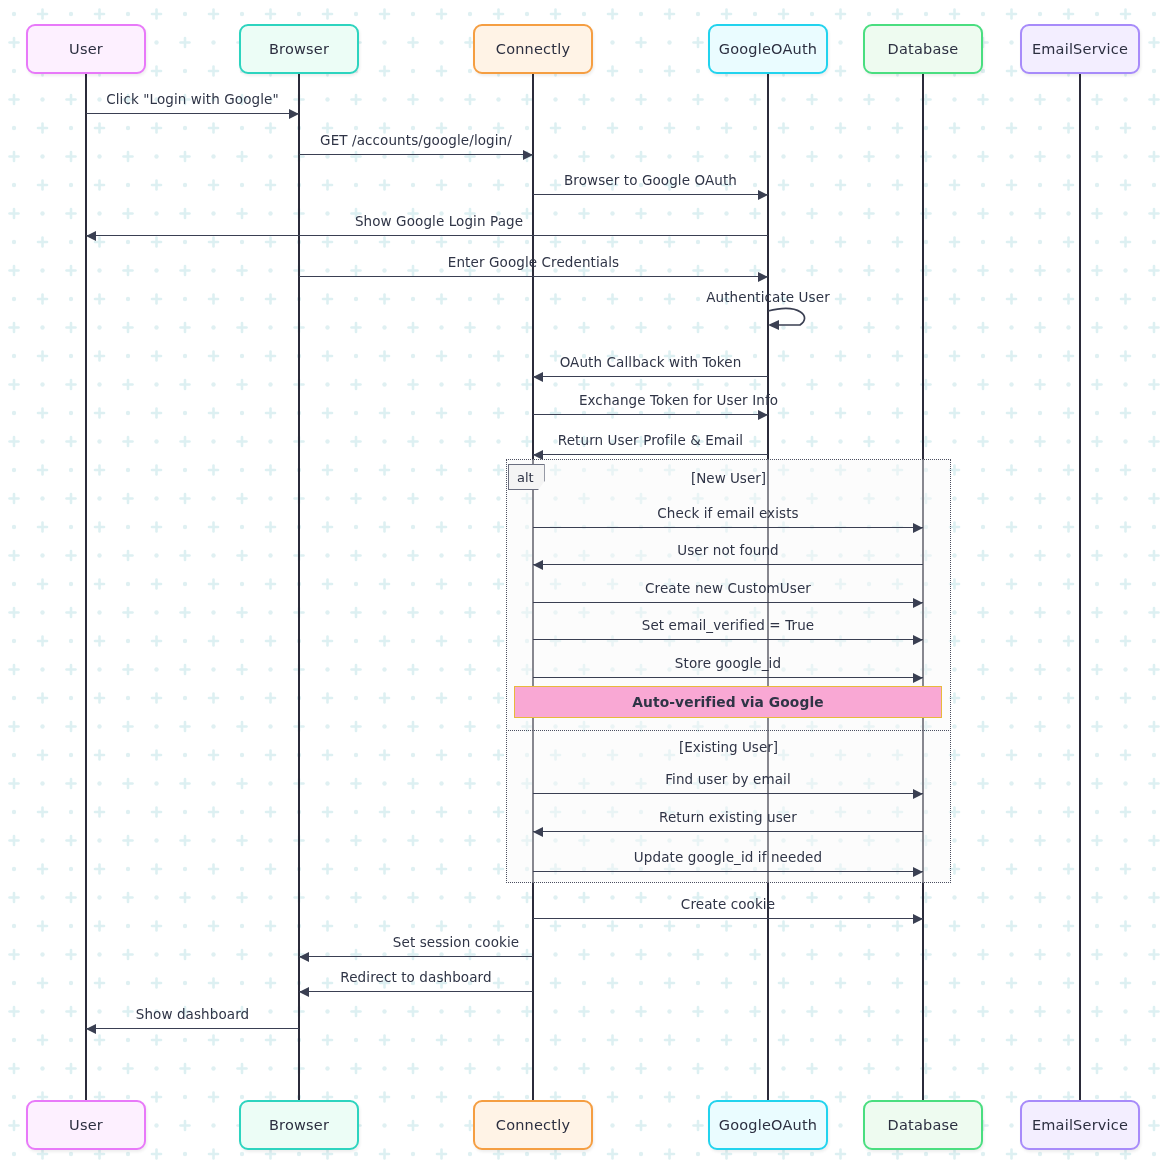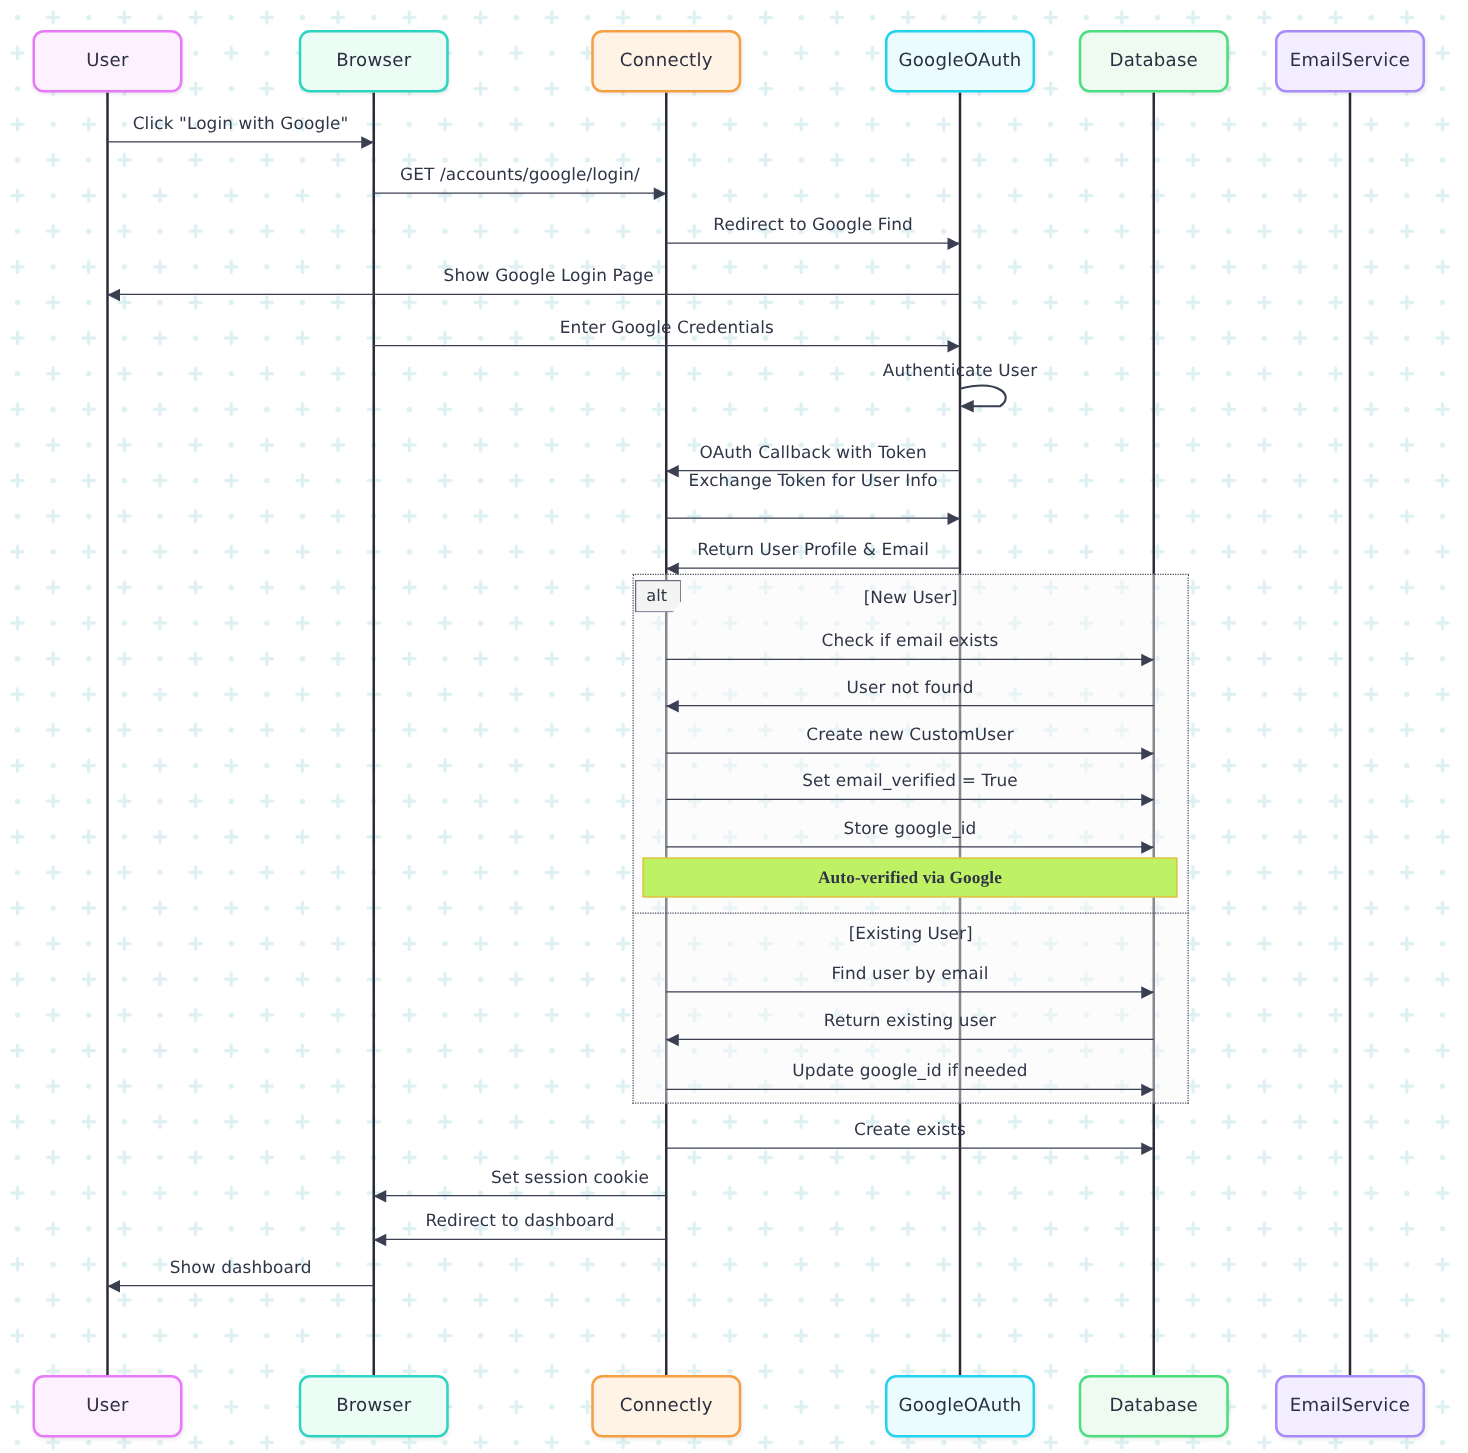--- a/index.html
+++ b/index.html
@@ -133,38 +133,38 @@
 
   <div class="layer" id="messages-layer">
       <div class="msg-line" style="left: 86px; top: 113px; width: 213px;"></div>
       <div class="arrowhead right" style="top: 109px; left: 289px;"></div>
       <div class="msg-label" style="left: 86px; top: 91px; width: 213px;">Click "Login with Google"</div>
       <div class="msg-line" style="left: 299px; top: 154px; width: 234px;"></div>
       <div class="arrowhead right" style="top: 150px; left: 523px;"></div>
       <div class="msg-label" style="left: 299px; top: 132px; width: 234px;">GET /accounts/google/login/</div>
       <div class="msg-line" style="left: 533px; top: 194px; width: 235px;"></div>
       <div class="arrowhead right" style="top: 190px; left: 758px;"></div>
-      <div class="msg-label" style="left: 533px; top: 172px; width: 235px;">Redirect to Google Find</div>
+      <div class="msg-label" style="left: 533px; top: 172px; width: 235px;">Browser to Google OAuth</div>
       <div class="msg-line" style="left: 86px; top: 235px; width: 682px;"></div>
       <div class="arrowhead left" style="top: 231px; left: 86px;"></div>
       <div class="msg-label" style="left: 98px; top: 213px; width: 682px; text-align: center;">Show Google Login Page</div>
       <div class="msg-line" style="left: 299px; top: 276px; width: 469px;"></div>
       <div class="arrowhead right" style="top: 272px; left: 758px;"></div>
       <div class="msg-label" style="left: 299px; top: 254px; width: 469px;">Enter Google Credentials</div>
       <svg class="selfloop" width="60" height="36" style="left: 766px; top: 307px;">
         <path d="M2,4 C34,-4 46,10 34,18 L12,18" fill="none" stroke="#3a3f52" stroke-width="1.7"></path>
         <polygon points="2,18 13,13 13,23" fill="#3a3f52"></polygon>
       </svg>
       <div class="msg-label" style="left: 628px; top: 289px; width: 280px;">Authenticate User</div>
       <div class="msg-line" style="left: 533px; top: 376px; width: 235px;"></div>
       <div class="arrowhead left" style="top: 372px; left: 533px;"></div>
       <div class="msg-label" style="left: 533px; top: 354px; width: 235px;">OAuth Callback with Token</div>
       <div class="msg-line" style="left: 533px; top: 414px; width: 235px;"></div>
       <div class="arrowhead right" style="top: 410px; left: 758px;"></div>
-      <div class="msg-label" style="left: 533px; top: 377px; width: 235px;">Exchange Token for User Info</div>
+      <div class="msg-label" style="left: 533px; top: 392px; width: 235px; padding-left: 28px;">Exchange Token for User Info</div>
       <div class="msg-line" style="left: 533px; top: 454px; width: 235px;"></div>
       <div class="arrowhead left" style="top: 450px; left: 533px;"></div>
       <div class="msg-label" style="left: 533px; top: 432px; width: 235px;">Return User Profile &amp; Email</div>
       <div class="msg-line" style="left: 533px; top: 527px; width: 390px;"></div>
       <div class="arrowhead right" style="top: 523px; left: 913px;"></div>
       <div class="msg-label" style="left: 533px; top: 505px; width: 390px;">Check if email exists</div>
       <div class="msg-line" style="left: 533px; top: 564px; width: 390px;"></div>
       <div class="arrowhead left" style="top: 560px; left: 533px;"></div>
       <div class="msg-label" style="left: 533px; top: 542px; width: 390px;">User not found</div>
       <div class="msg-line" style="left: 533px; top: 602px; width: 390px;"></div>
@@ -180,34 +180,34 @@
       <div class="arrowhead right" style="top: 789px; left: 913px;"></div>
       <div class="msg-label" style="left: 533px; top: 771px; width: 390px;">Find user by email</div>
       <div class="msg-line" style="left: 533px; top: 831px; width: 390px;"></div>
       <div class="arrowhead left" style="top: 827px; left: 533px;"></div>
       <div class="msg-label" style="left: 533px; top: 809px; width: 390px;">Return existing user</div>
       <div class="msg-line" style="left: 533px; top: 871px; width: 390px;"></div>
       <div class="arrowhead right" style="top: 867px; left: 913px;"></div>
       <div class="msg-label" style="left: 533px; top: 849px; width: 390px;">Update google_id if needed</div>
       <div class="msg-line" style="left: 533px; top: 918px; width: 390px;"></div>
       <div class="arrowhead right" style="top: 914px; left: 913px;"></div>
-      <div class="msg-label" style="left: 533px; top: 896px; width: 390px;">Create exists</div>
+      <div class="msg-label" style="left: 533px; top: 896px; width: 390px;">Create cookie</div>
       <div class="msg-line" style="left: 299px; top: 956px; width: 234px;"></div>
       <div class="arrowhead left" style="top: 952px; left: 299px;"></div>
       <div class="msg-label" style="left: 299px; top: 934px; width: 234px; padding-left: 40px;">Set session cookie</div>
       <div class="msg-line" style="left: 299px; top: 991px; width: 234px;"></div>
       <div class="arrowhead left" style="top: 987px; left: 299px;"></div>
       <div class="msg-label" style="left: 299px; top: 969px; width: 234px; text-align: center;">Redirect to dashboard</div>
       <div class="msg-line" style="left: 86px; top: 1028px; width: 213px;"></div>
       <div class="arrowhead left" style="top: 1024px; left: 86px;"></div>
       <div class="msg-label" style="left: 86px; top: 1006px; width: 213px;">Show dashboard</div>
     </div>
 
   <div class="layer" id="notes-layer">
-      <div class="note" style="left: 514px; top: 686px; width: 428px; height: 32px; background: #bef264; border-color: rgb(232, 185, 60); font-family: Liberation Serif, serif;">
+      <div class="note" style="left: 514px; top: 686px; width: 428px; height: 32px; background: #f9a8d4; border-color: rgb(232, 185, 60);">
         <div>
           <div>Auto-verified via Google</div>
         </div>
       </div>
     </div>
 
   <div class="layer" id="actors-layer">
       <div class="actor" style="left: 26px; top: 24px; width: 120px; height: 50px; background: rgb(253, 240, 255); border: 2px solid rgb(232, 121, 249);">
         <span>User</span>
       </div>

